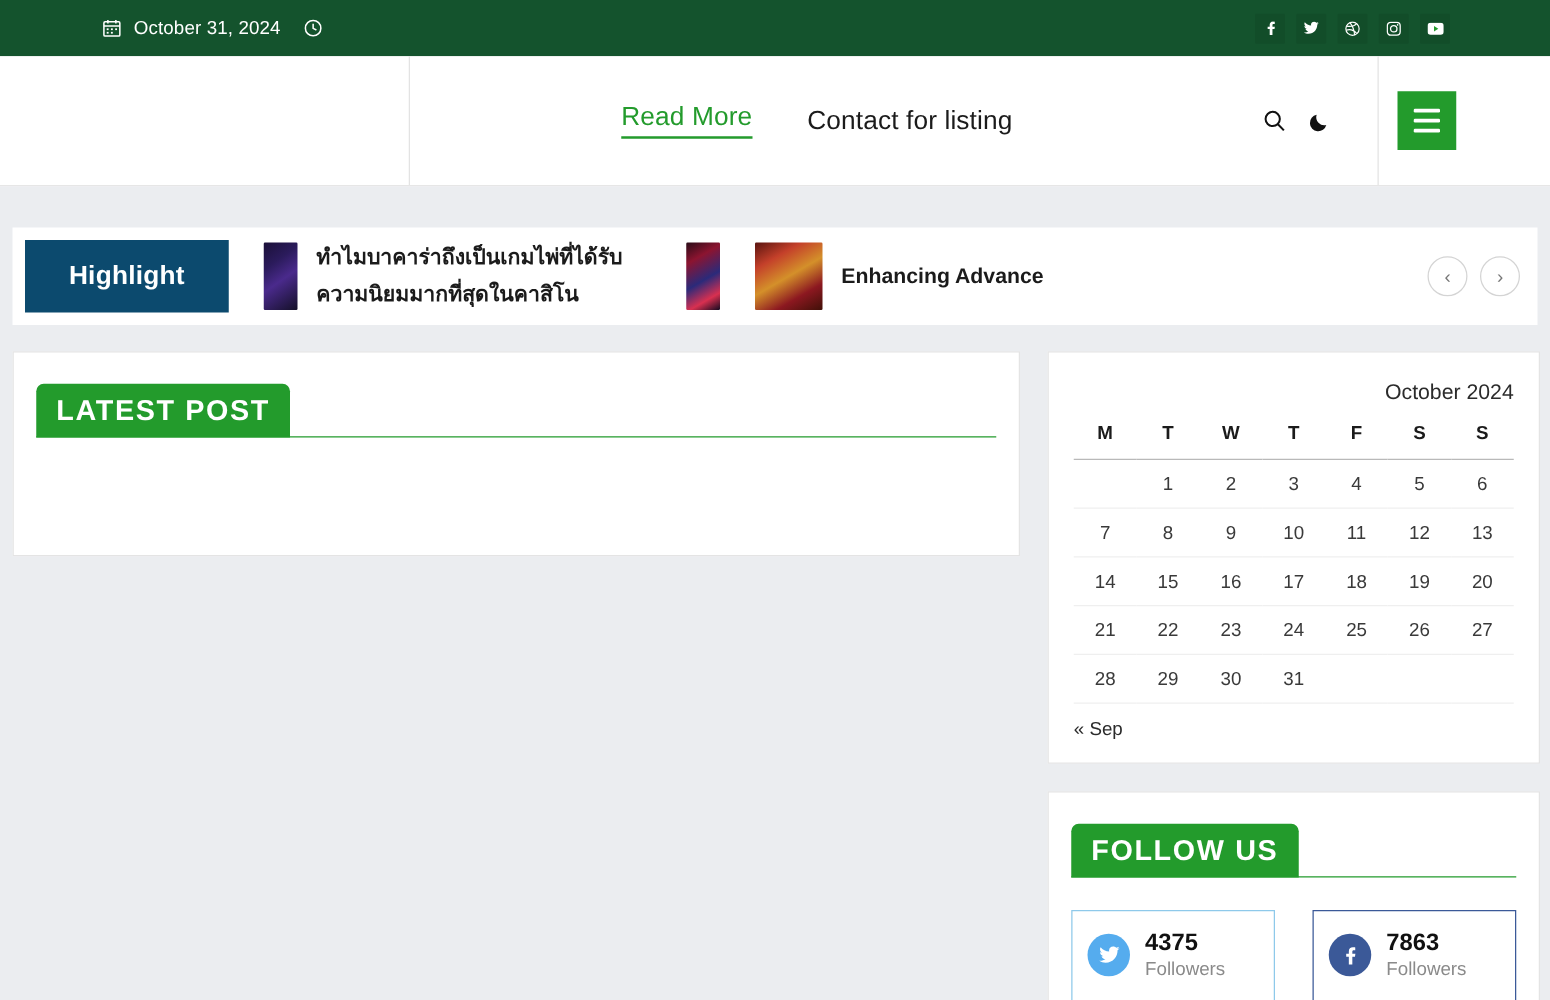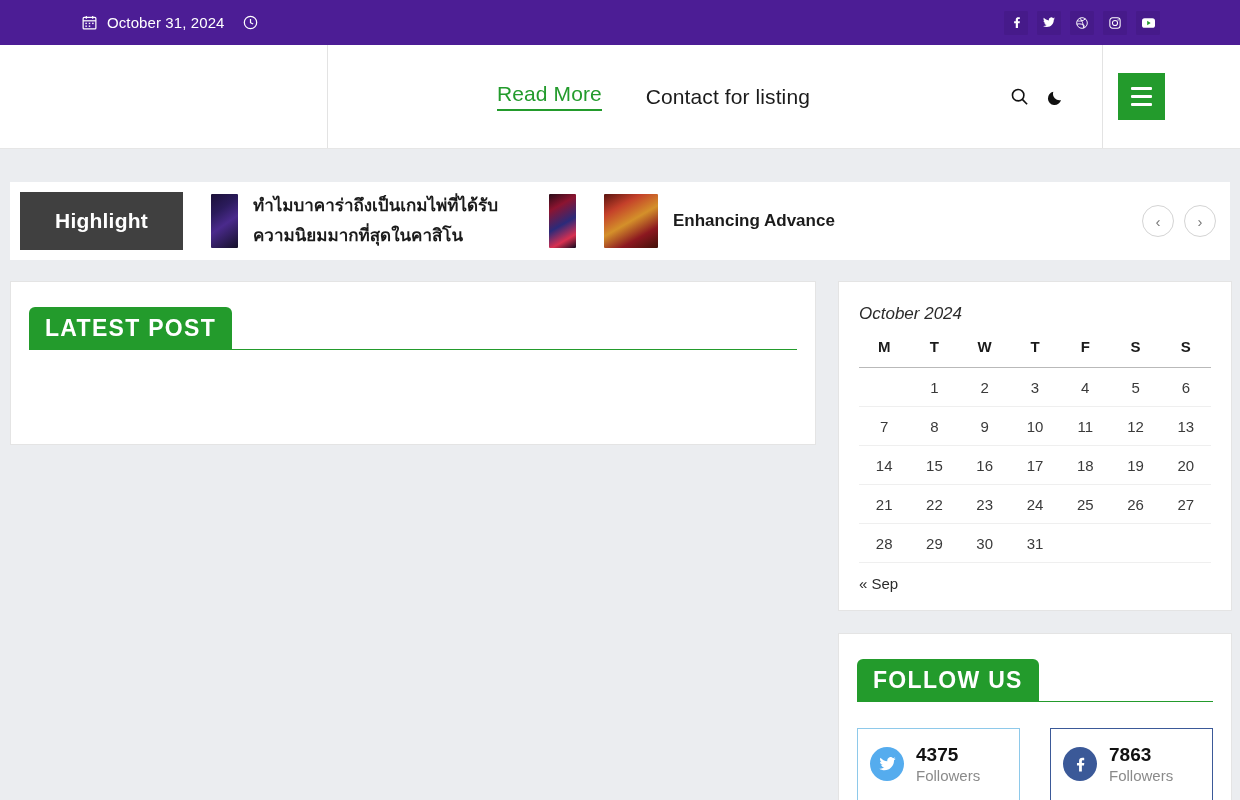--- a/index.html
+++ b/index.html
@@ -6,21 +6,21 @@
   html, body {
     width: 1240px; height: 800px;
     font-family: "Liberation Sans", sans-serif;
     background: #ebedf0;
     overflow: hidden;
   }
 
   
   .topbar {
     height: 45px;
-    background: #4c1d95;
+    background: #14532d;
     display: flex;
     align-items: center;
     position: relative;
   }
   .topbar-date {
     display: flex;
     align-items: center;
     gap: 10px;
     margin-left: 82px;
     color: #ffffff;
@@ -110,21 +110,21 @@
     background: #ffffff;
     height: 78px;
     display: flex;
     align-items: center;
     position: relative;
     overflow: hidden;
   }
   .highlight-badge {
     margin-left: 10px;
     width: 163px; height: 58px;
-    background: #404040;
+    background: #0c4a6e;
     color: #ffffff;
     font-size: 21px;
     font-weight: bold;
     display: flex; align-items: center; justify-content: center;
     letter-spacing: .2px;
     flex: 0 0 auto;
   }
   .ticker-items {
     display: flex;
     align-items: center;
@@ -203,25 +203,24 @@
     font-size: 23px;
     font-weight: bold;
     letter-spacing: 1.3px;
     padding: 0 16px;
     border-radius: 6px 6px 0 0;
   }
 
   
   .cal-panel { padding: 22px 20px 18px 20px; }
   .cal-title {
-    text-align: left;
+    text-align: right;
     font-size: 17px;
     color: #2b2b2b;
     padding-bottom: 14px;
-    font-style: italic;
   }
   table.calendar {
     width: 100%;
     border-collapse: collapse;
     text-align: center;
   }
   table.calendar th {
     font-size: 15px;
     font-weight: bold;
     color: #1b1b1b;

